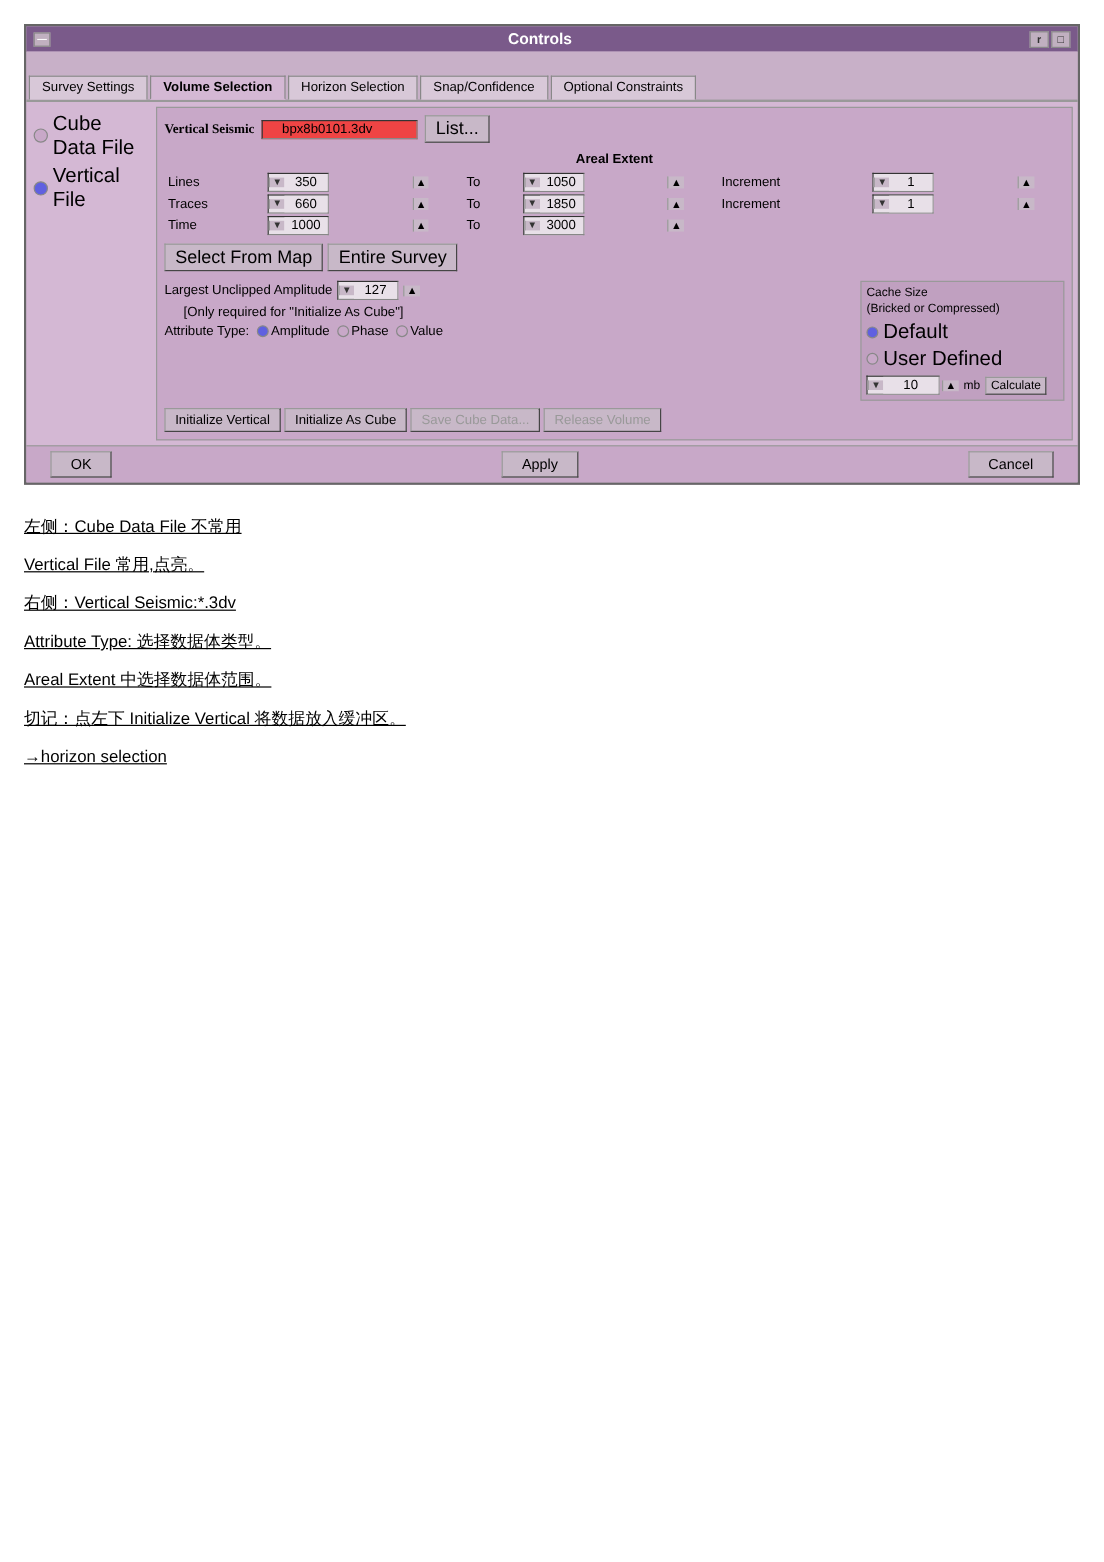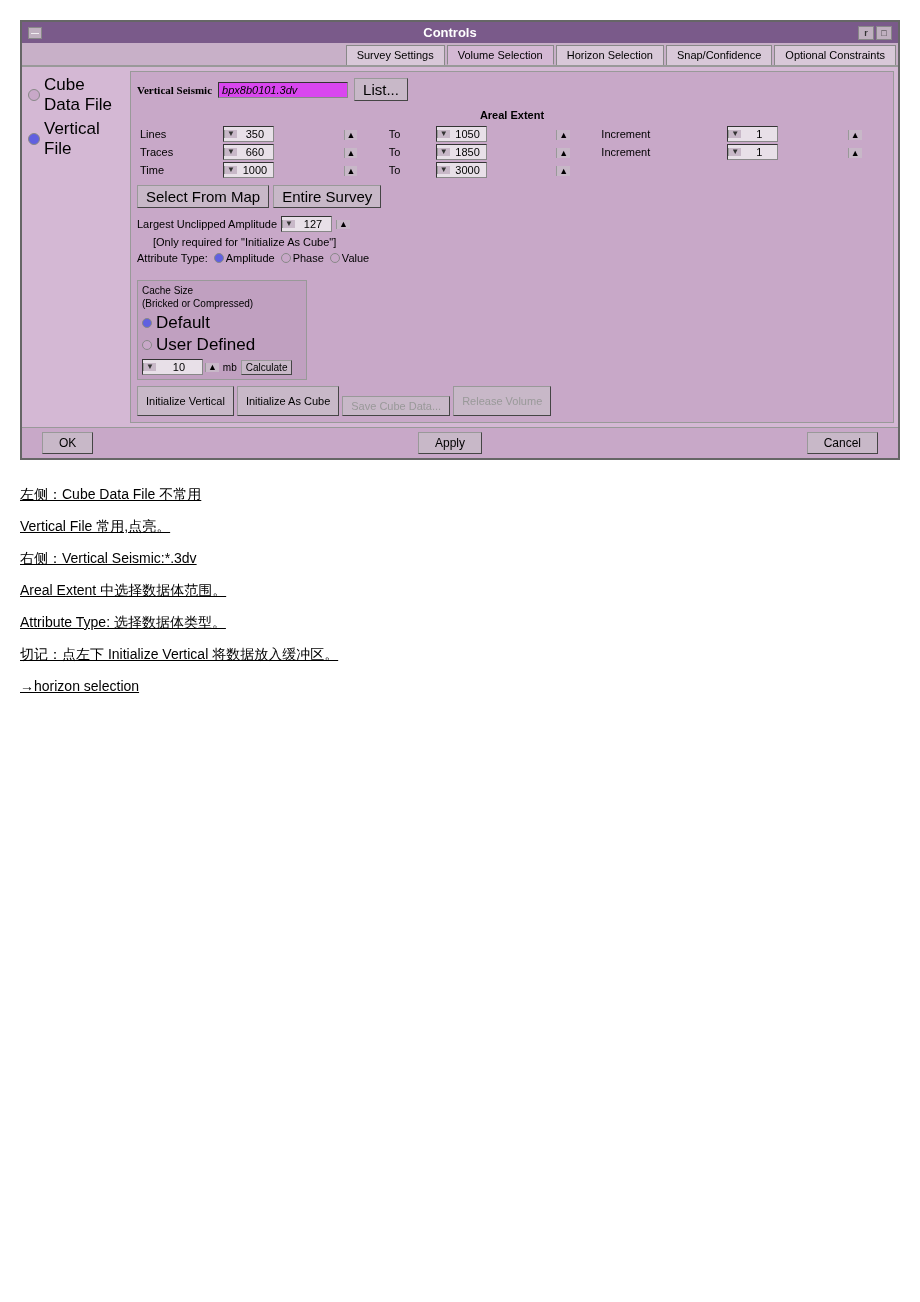--- a/index.html
+++ b/index.html
@@ -74,38 +74,37 @@
       align-items: center;
       justify-content: center;
       color: #333;
     }
 
     
     .tab-bar {
       display: flex;
       background: #c8b0c8;
       border-bottom: 2px solid #999;
-      padding: 2px 2px 0 2px;
+      padding: 20px 2px 0 2px;
       gap: 2px;
-      justify-content: flex-end;
     }
 
     .tab {
       background: #d8c8d8;
       border: 1px solid #888;
       border-bottom: none;
       padding: 3px 10px;
       font-size: 11px;
       cursor: pointer;
       color: #000;
     }
 
     .tab.active {
       background: #d4b8d4;
-      font-weight: normal;
+      font-weight: bold;
       border-bottom: 1px solid #d4b8d4;
     }
 
     
     .dialog-content {
       display: flex;
       padding: 4px;
       gap: 4px;
       background: #d4b8d4;
     }
@@ -155,26 +154,25 @@
     }
 
     .label-text {
       font-size: 11px;
       font-weight: bold;
       color: #000;
       font-family: Liberation Serif, serif;
     }
 
     .text-input {
-      background: #d946ef;
+      background: #ef4444;
       border: 1px inset #888;
-      padding: 1px 3px;
+      padding: 1px 16px;
       font-size: 11px;
       width: 130px;
-      font-style: italic;
     }
 
     .btn-small {
       background: #c8b8c8;
       border: 1px outset #999;
       padding: 2px 8px;
       font-size: 15px;
       cursor: pointer;
     }
 
@@ -243,21 +241,20 @@
     .btn-row {
       display: flex;
       gap: 4px;
       margin-bottom: 8px;
     }
 
     
     .two-column {
       display: flex;
       gap: 8px;
-      flex-direction: column;
     }
 
     .left-col {
       flex: 1;
     }
 
     .right-col {
       width: 170px;
       background: #c0a0c0;
       border: 1px solid #999;
@@ -559,38 +556,38 @@
               <span class="spin-btn">▲</span>
               <span class="mb-field">mb</span>
               <button class="btn-small" style="font-size:10px;padding:1px 4px;">Calculate</button>
             </div>
           </div>
         </div>
 
         <div class="bottom-btn-row">
           <button class="btn-action">Initialize Vertical</button>
           <button class="btn-action">Initialize As Cube</button>
-          <button class="btn-action disabled" style="color:#999;margin-top:10px;">Save Cube Data...</button>
+          <button class="btn-action disabled" style="color:#999;">Save Cube Data...</button>
           <button class="btn-action disabled" style="color:#999;">Release Volume</button>
         </div>
 
       </div>
     </div>
 
     <div class="dialog-footer">
       <button class="btn-footer">OK</button>
       <button class="btn-footer">Apply</button>
       <button class="btn-footer">Cancel</button>
     </div>
 
   </div>
 
   <div class="description">
     <p>左侧：Cube Data File 不常用</p>
     <p>Vertical File 常用,点亮。</p>
     <p>右侧：Vertical Seismic:*.3dv</p>
+    <p>Attribute Type: 选择数据体类型。</p>
     <p>Areal Extent 中选择数据体范围。</p>
-    <p>Attribute Type: 选择数据体类型。</p>
     <p>切记：点左下 Initialize Vertical 将数据放入缓冲区。</p>
     <p>→horizon selection</p>
   </div>
 
 </div>
 
 </body></html>

